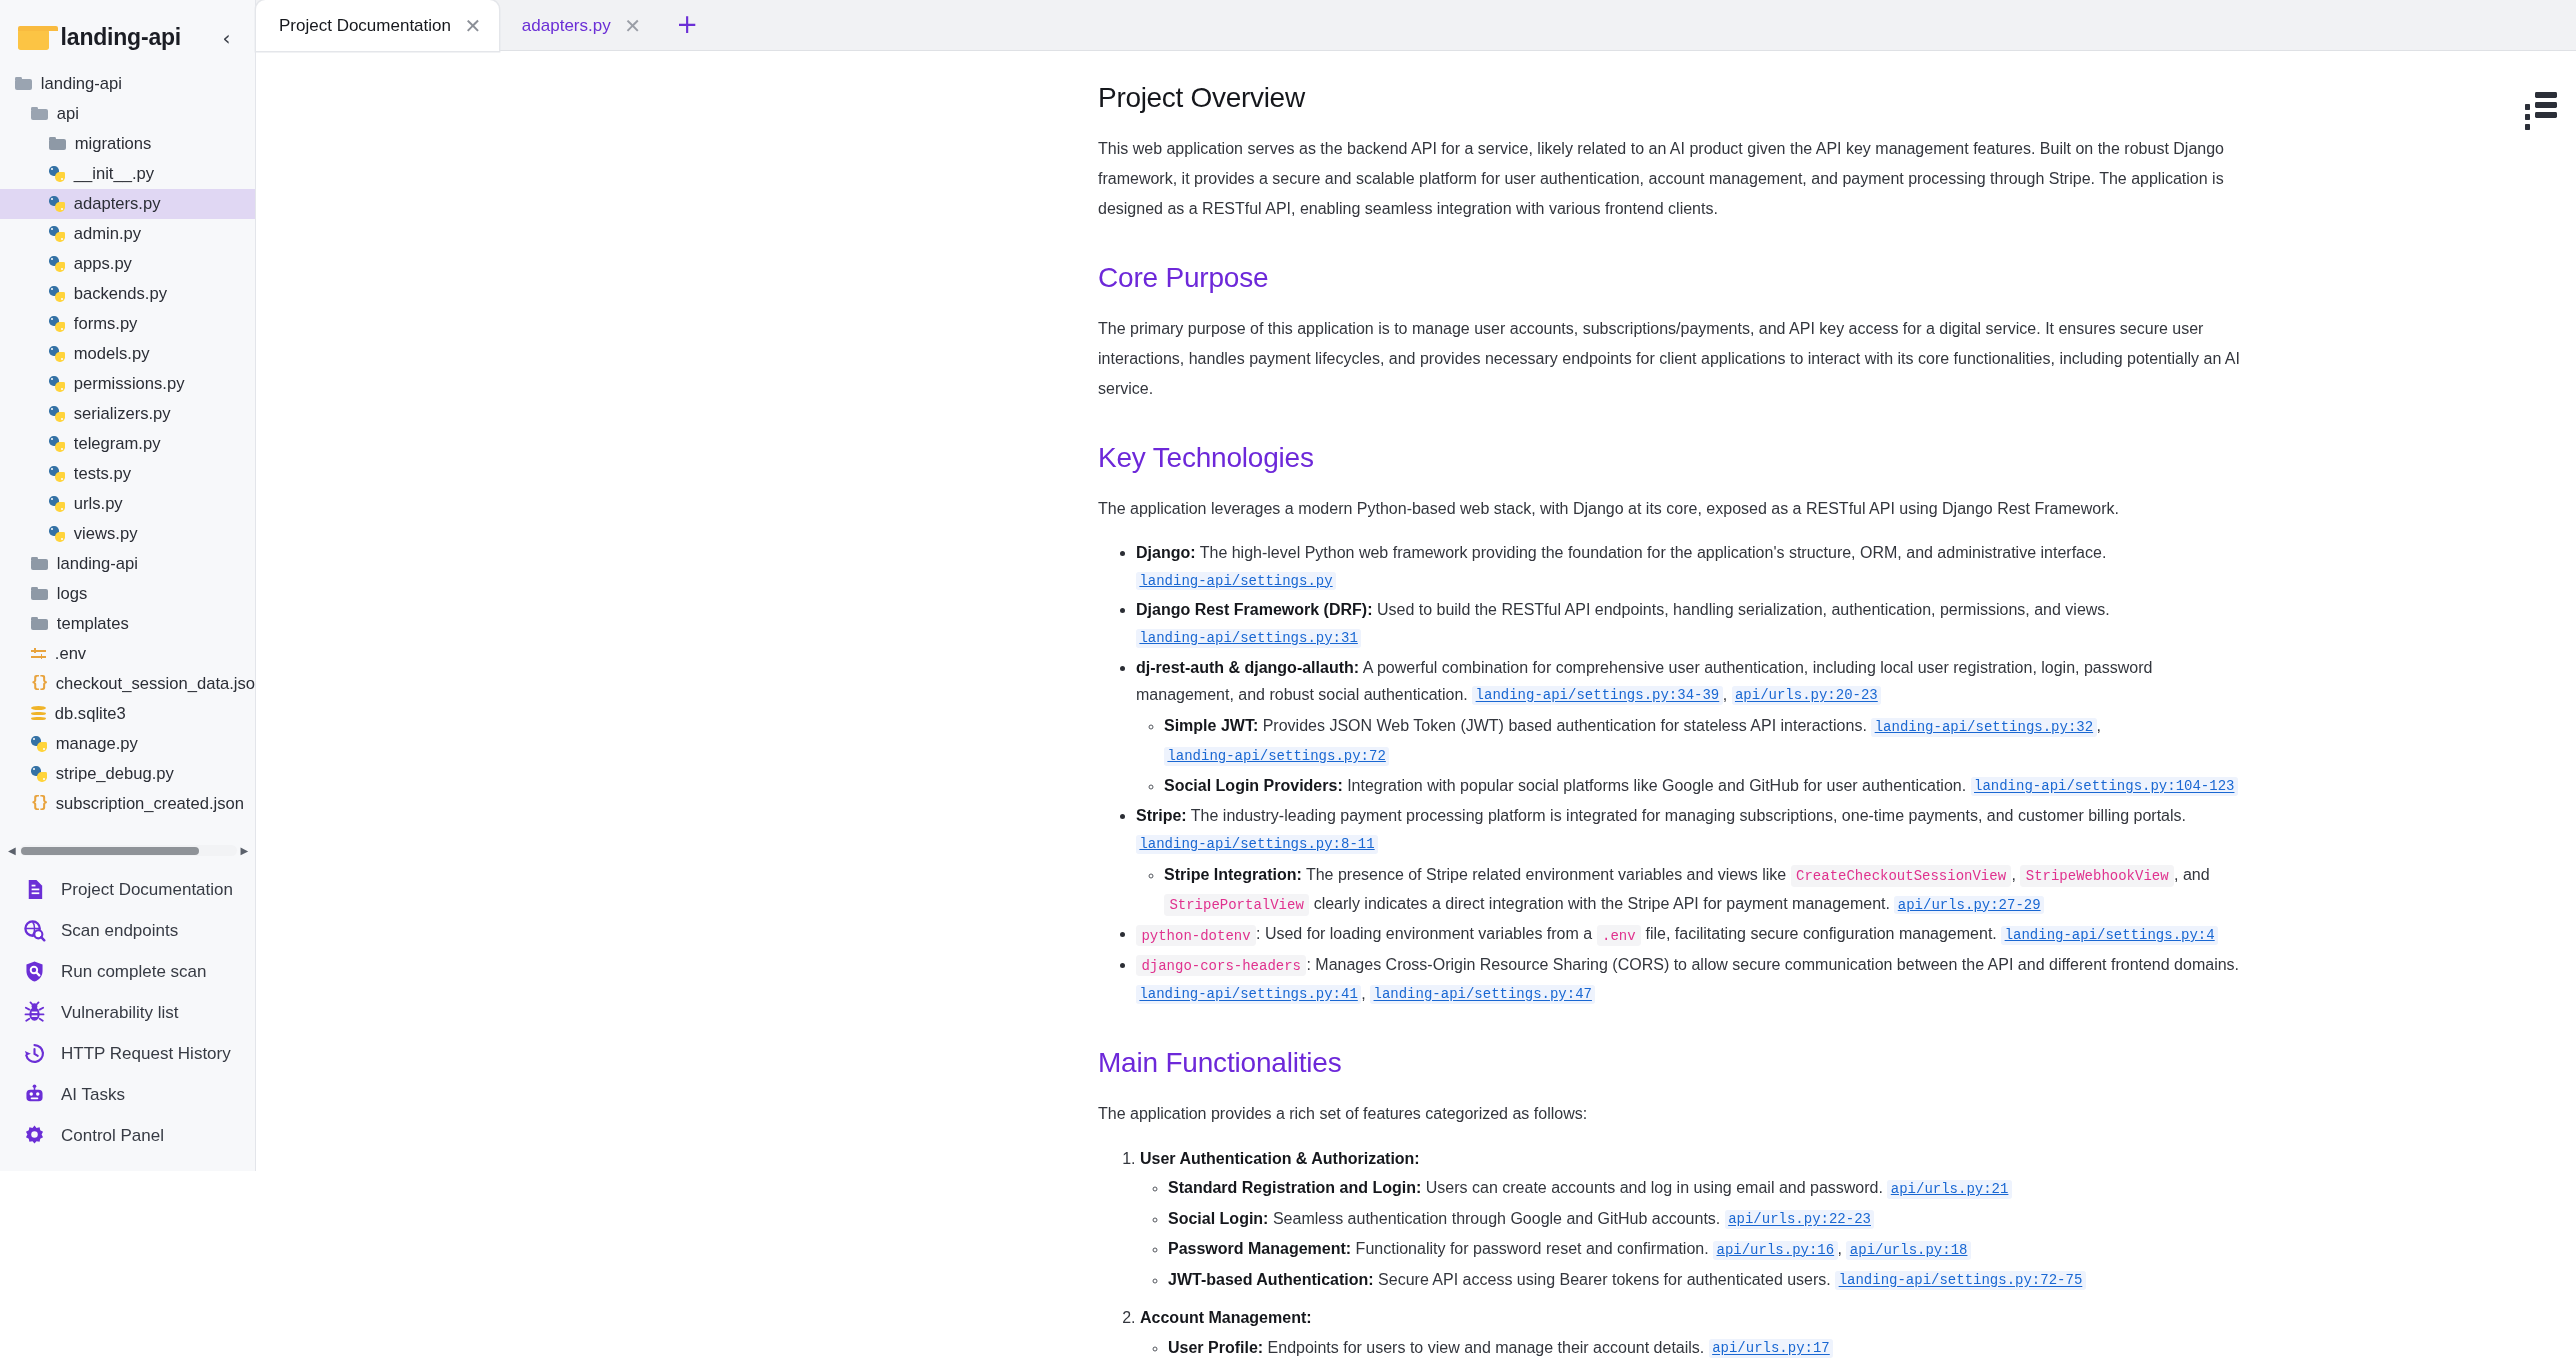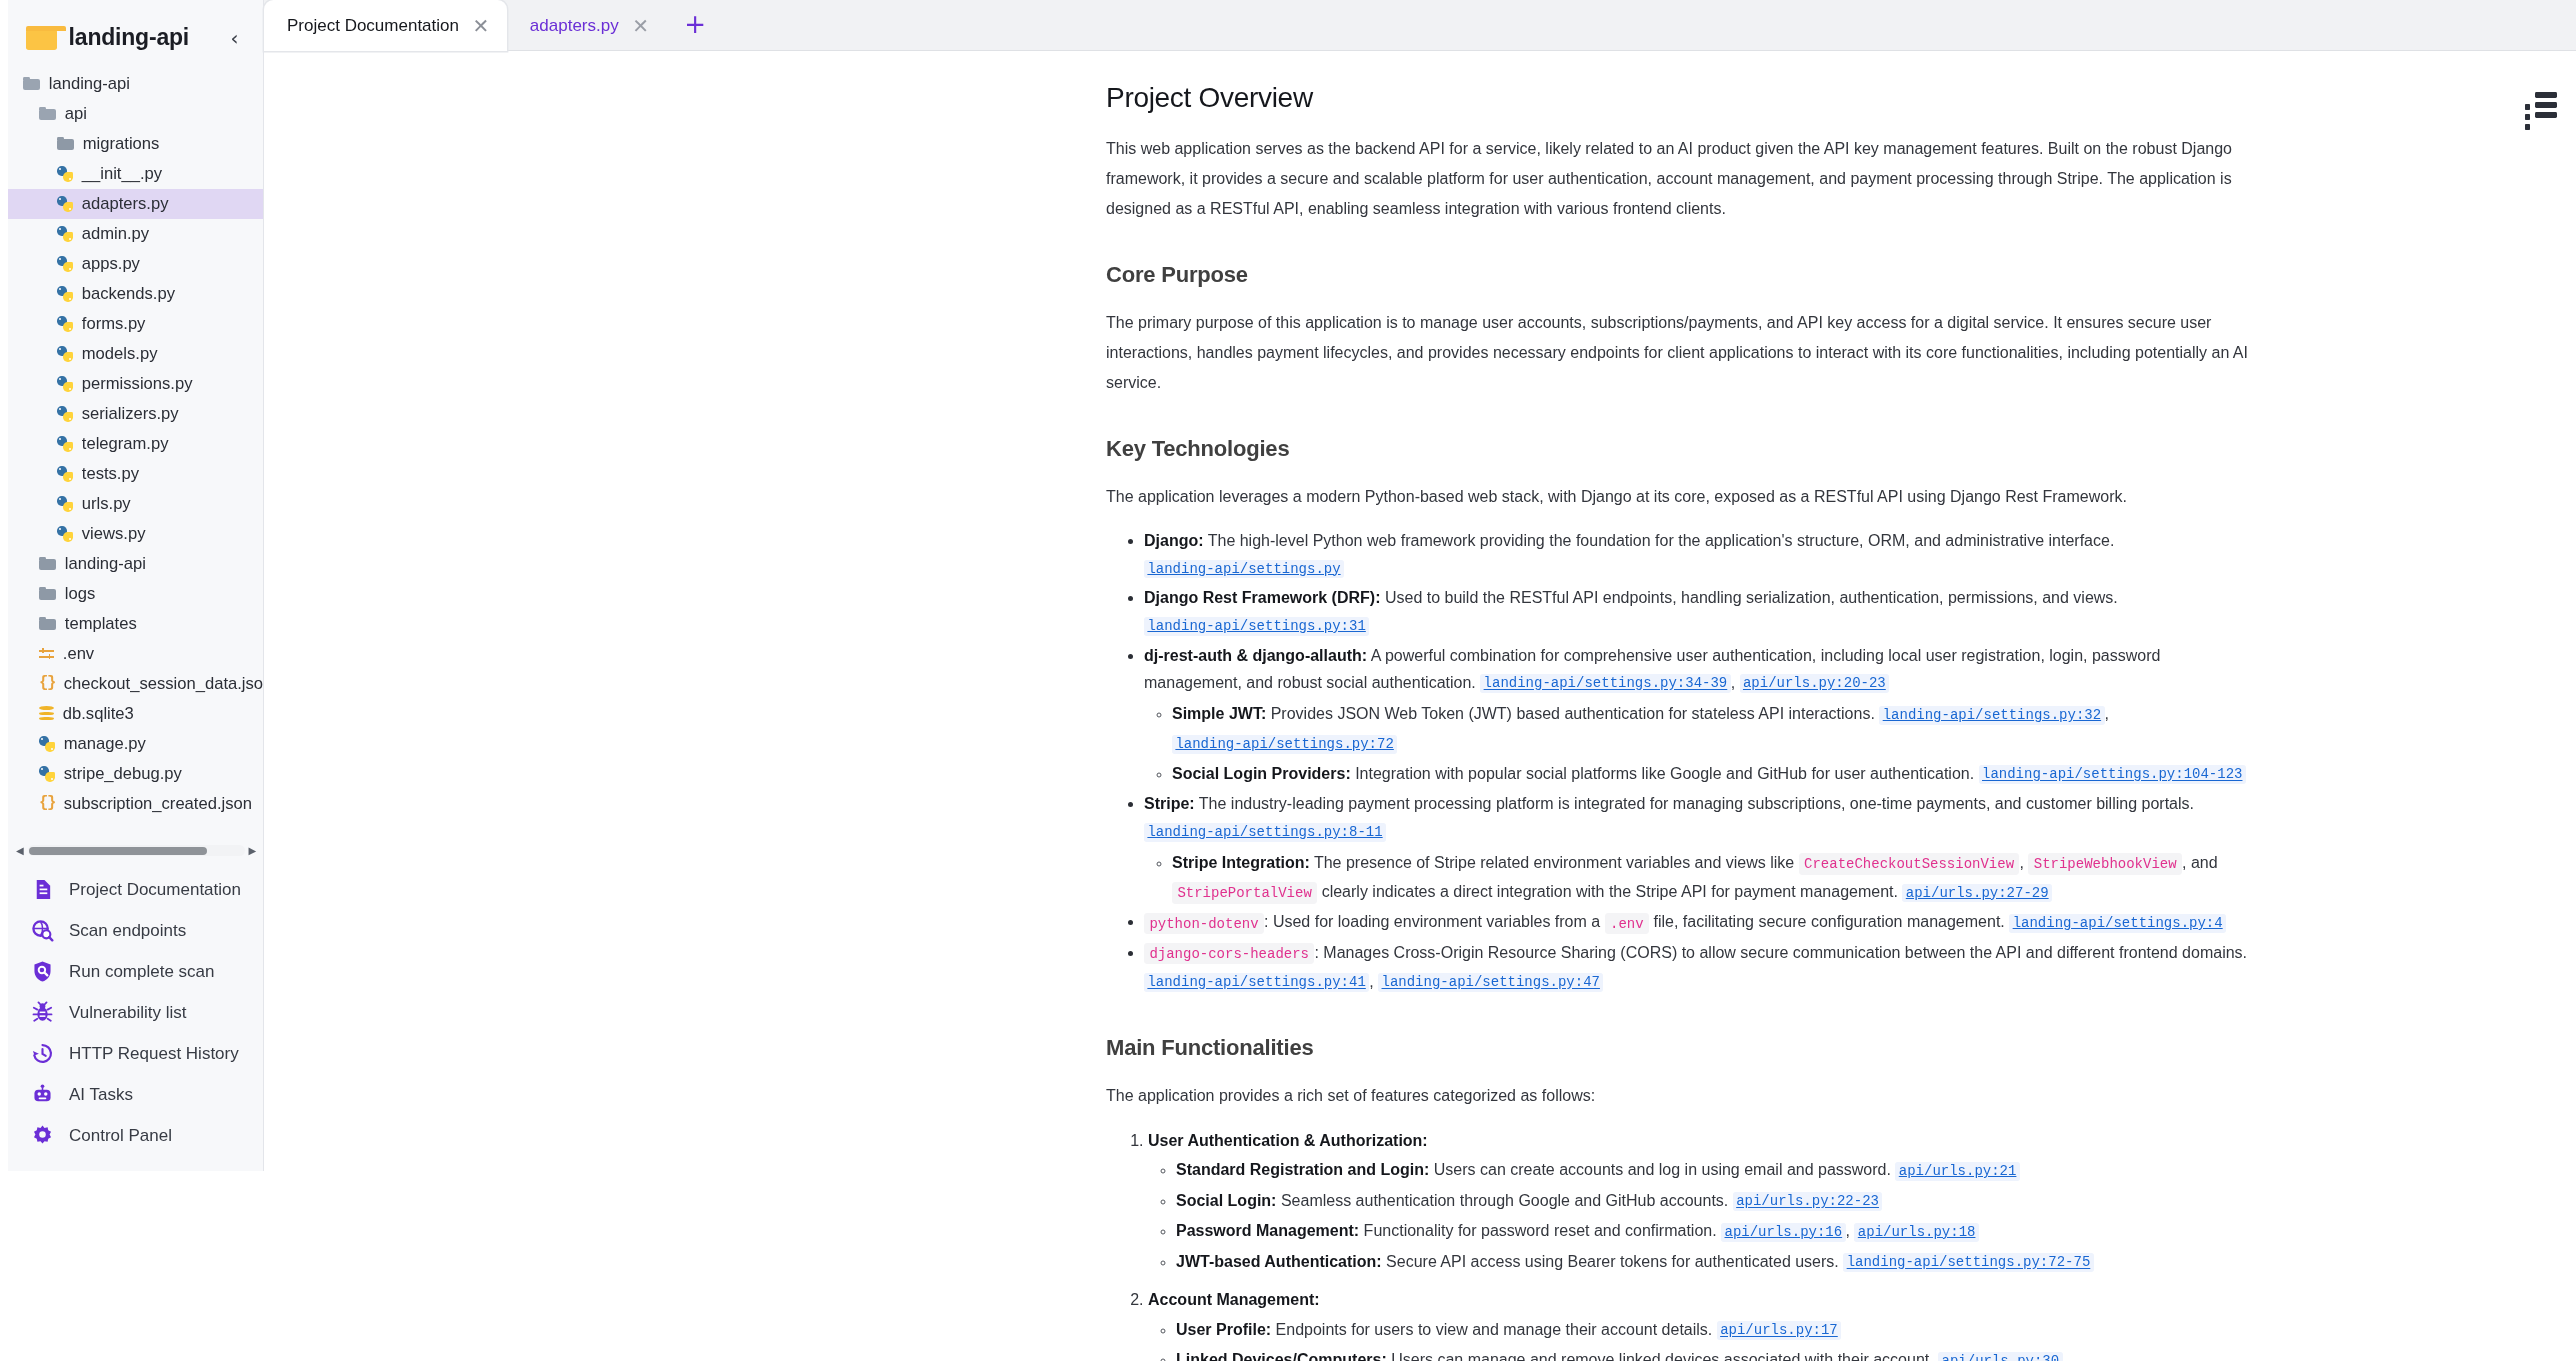--- a/index.html
+++ b/index.html
@@ -15,21 +15,20 @@
   
   #sidebar {
     width: 256px;
     height: 1171px;
     background: #f7f8fa;
     border-right: 1.4px solid #e3e5ea;
     display: flex;
     flex-direction: column;
     flex: 0 0 256px;
     position: relative;
-    margin-left: 8px;
   }
   .project-header {
     display: flex;
     align-items: center;
     padding: 24px 17.6px 15px 17.6px;
     gap: 12px;
   }
   .folder-glyph { width: 31px; height: 24px; position: relative; flex: 0 0 auto; }
   .folder-glyph .tab  { position:absolute; left:0; top:0; width:13px; height:5.4px; background:#f9bb3f; border-radius:2px 2px 0 0; }
   .folder-glyph .body { position:absolute; left:0; top:3.4px; width:31px; height:21px; background:#fcc council; }
@@ -203,23 +202,23 @@
     color: #1c1e24;
   }
   h1.doc-h1 {
     font-size: 28px;
     font-weight: 400;
     color: #15171c;
     margin: 31px 0 0 0;
     letter-spacing: -0.3px;
   }
   h2.doc-h2 {
-    font-size: 22px;
-    font-weight: 700;
-    color: #404040;
+    font-size: 28px;
+    font-weight: 400;
+    color: #6d28d9;
     margin: 38px 0 0 0;
     letter-spacing: -0.2px;
   }
   p.doc-p {
     font-size: 16px;
     line-height: 30px;
     color: #33363d;
     margin: 20px 0 0 0;
   }
   ul.lvl1 { margin: 15px 0 0 0; padding-left: 38px; list-style: disc; }

